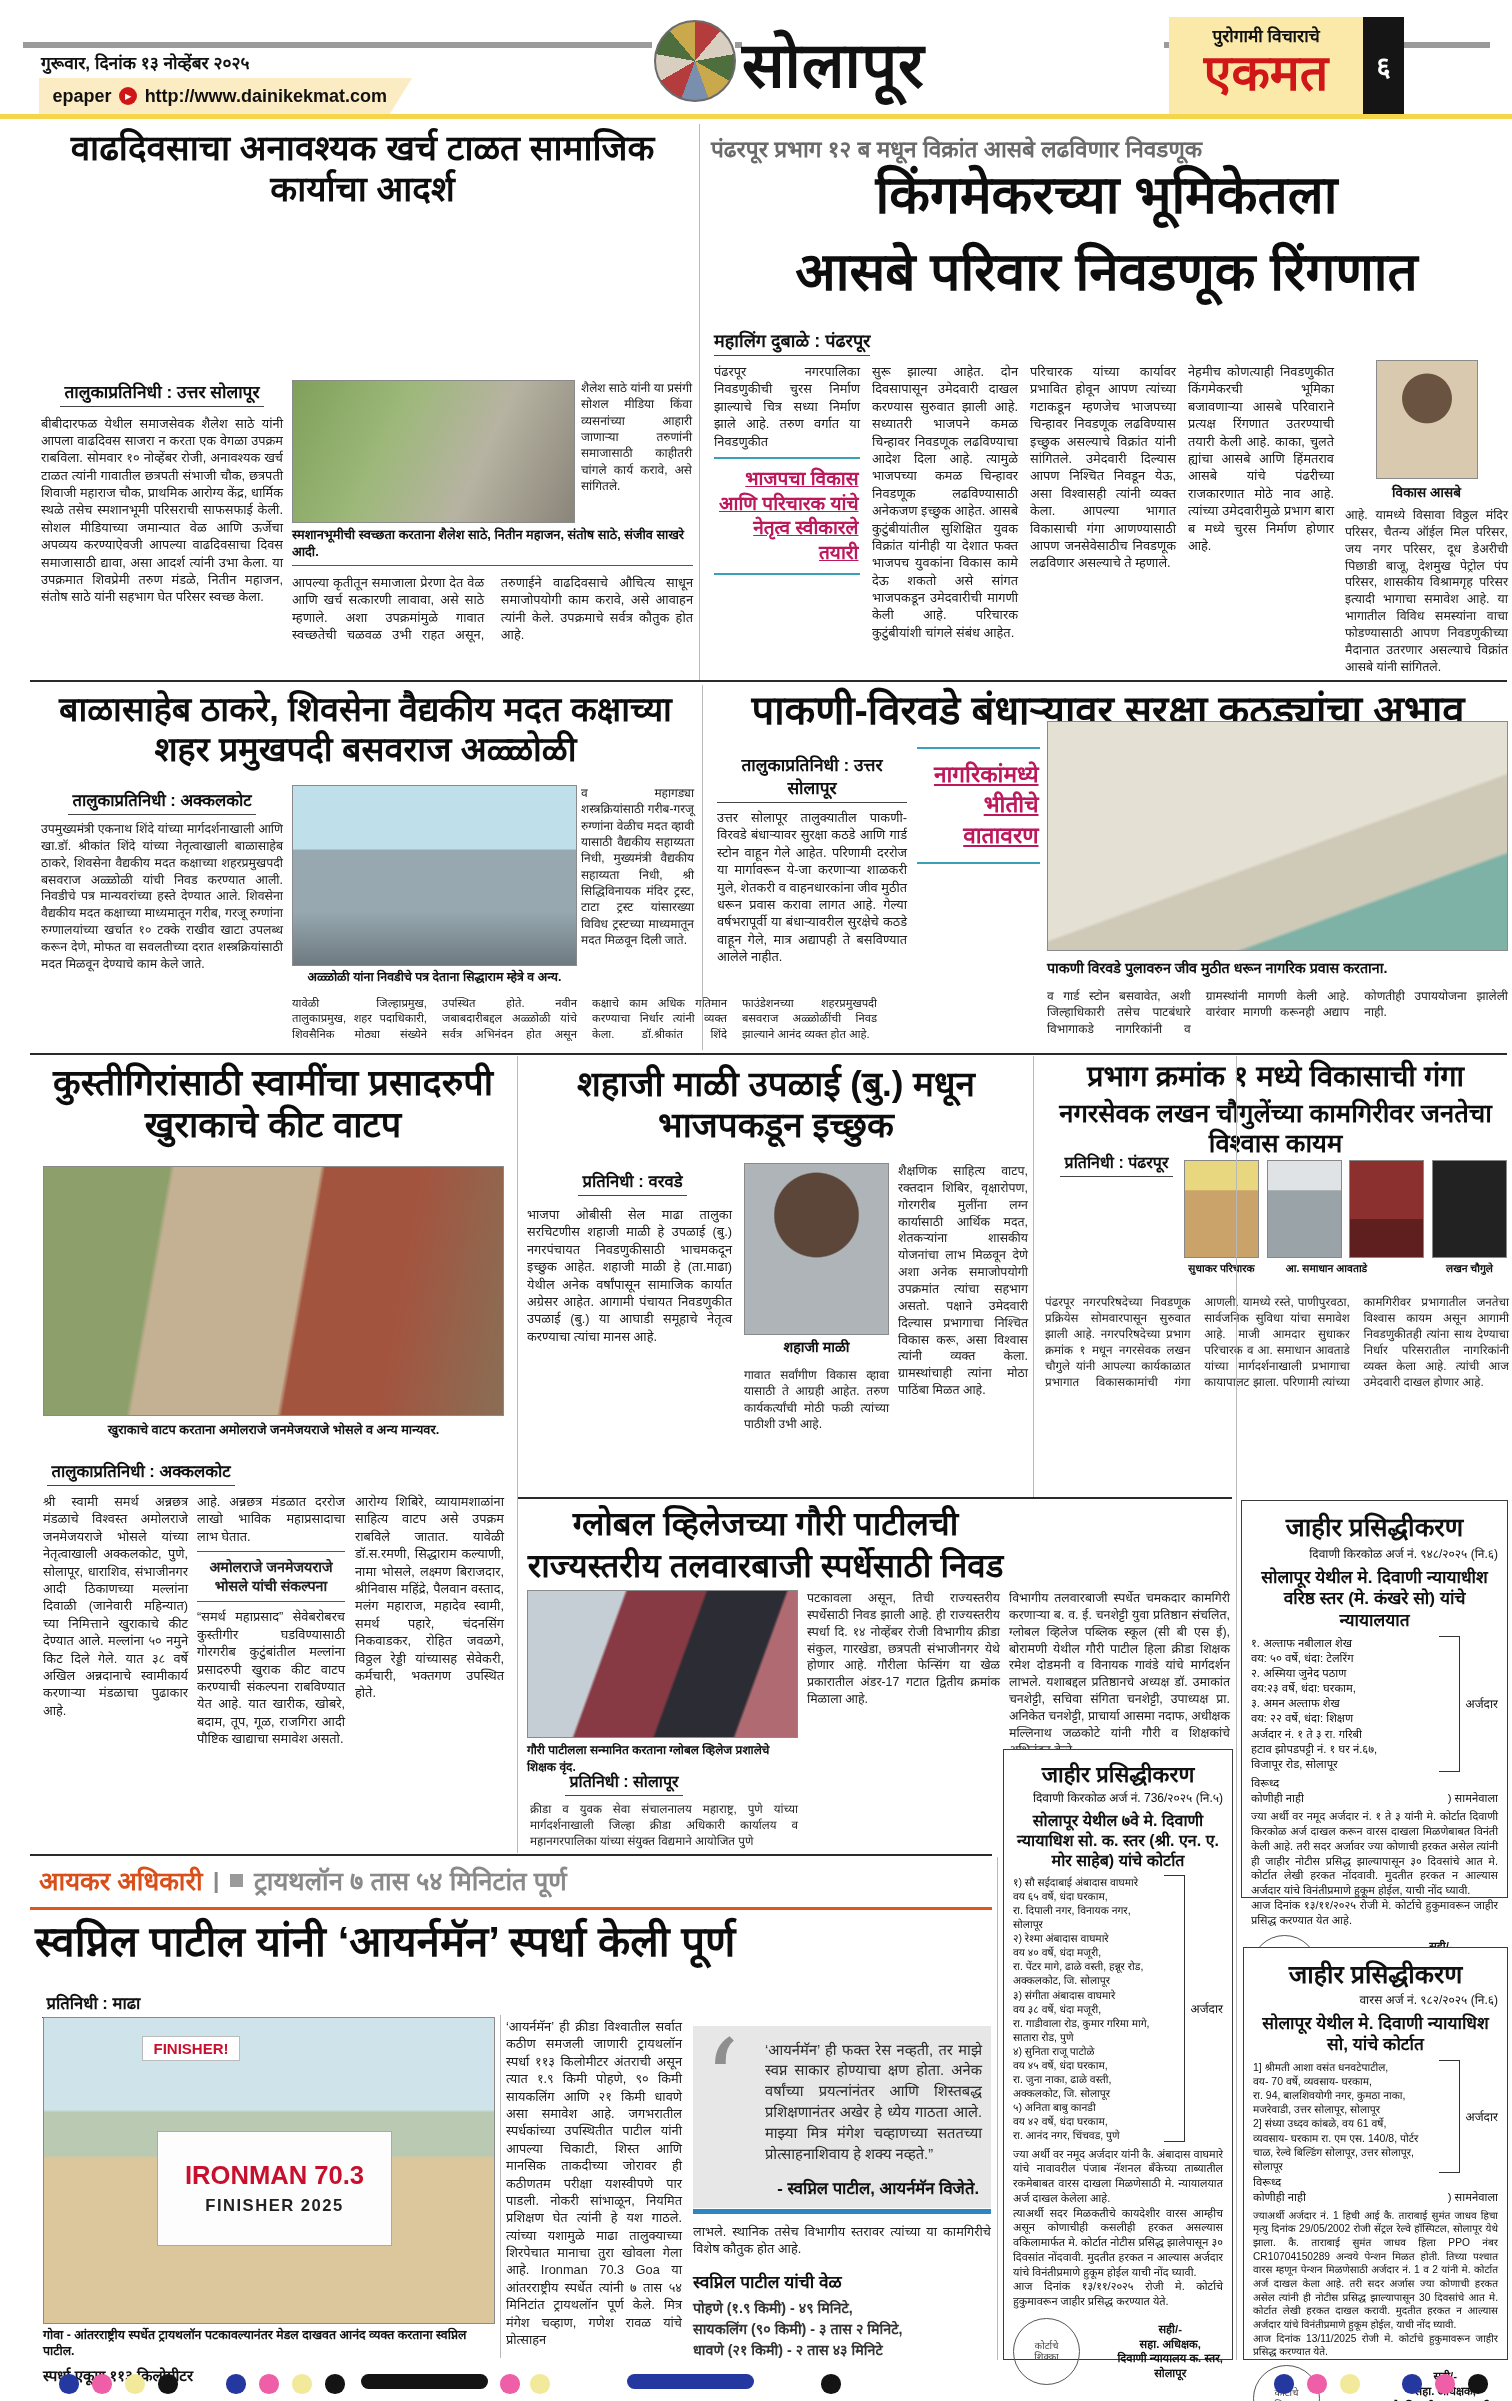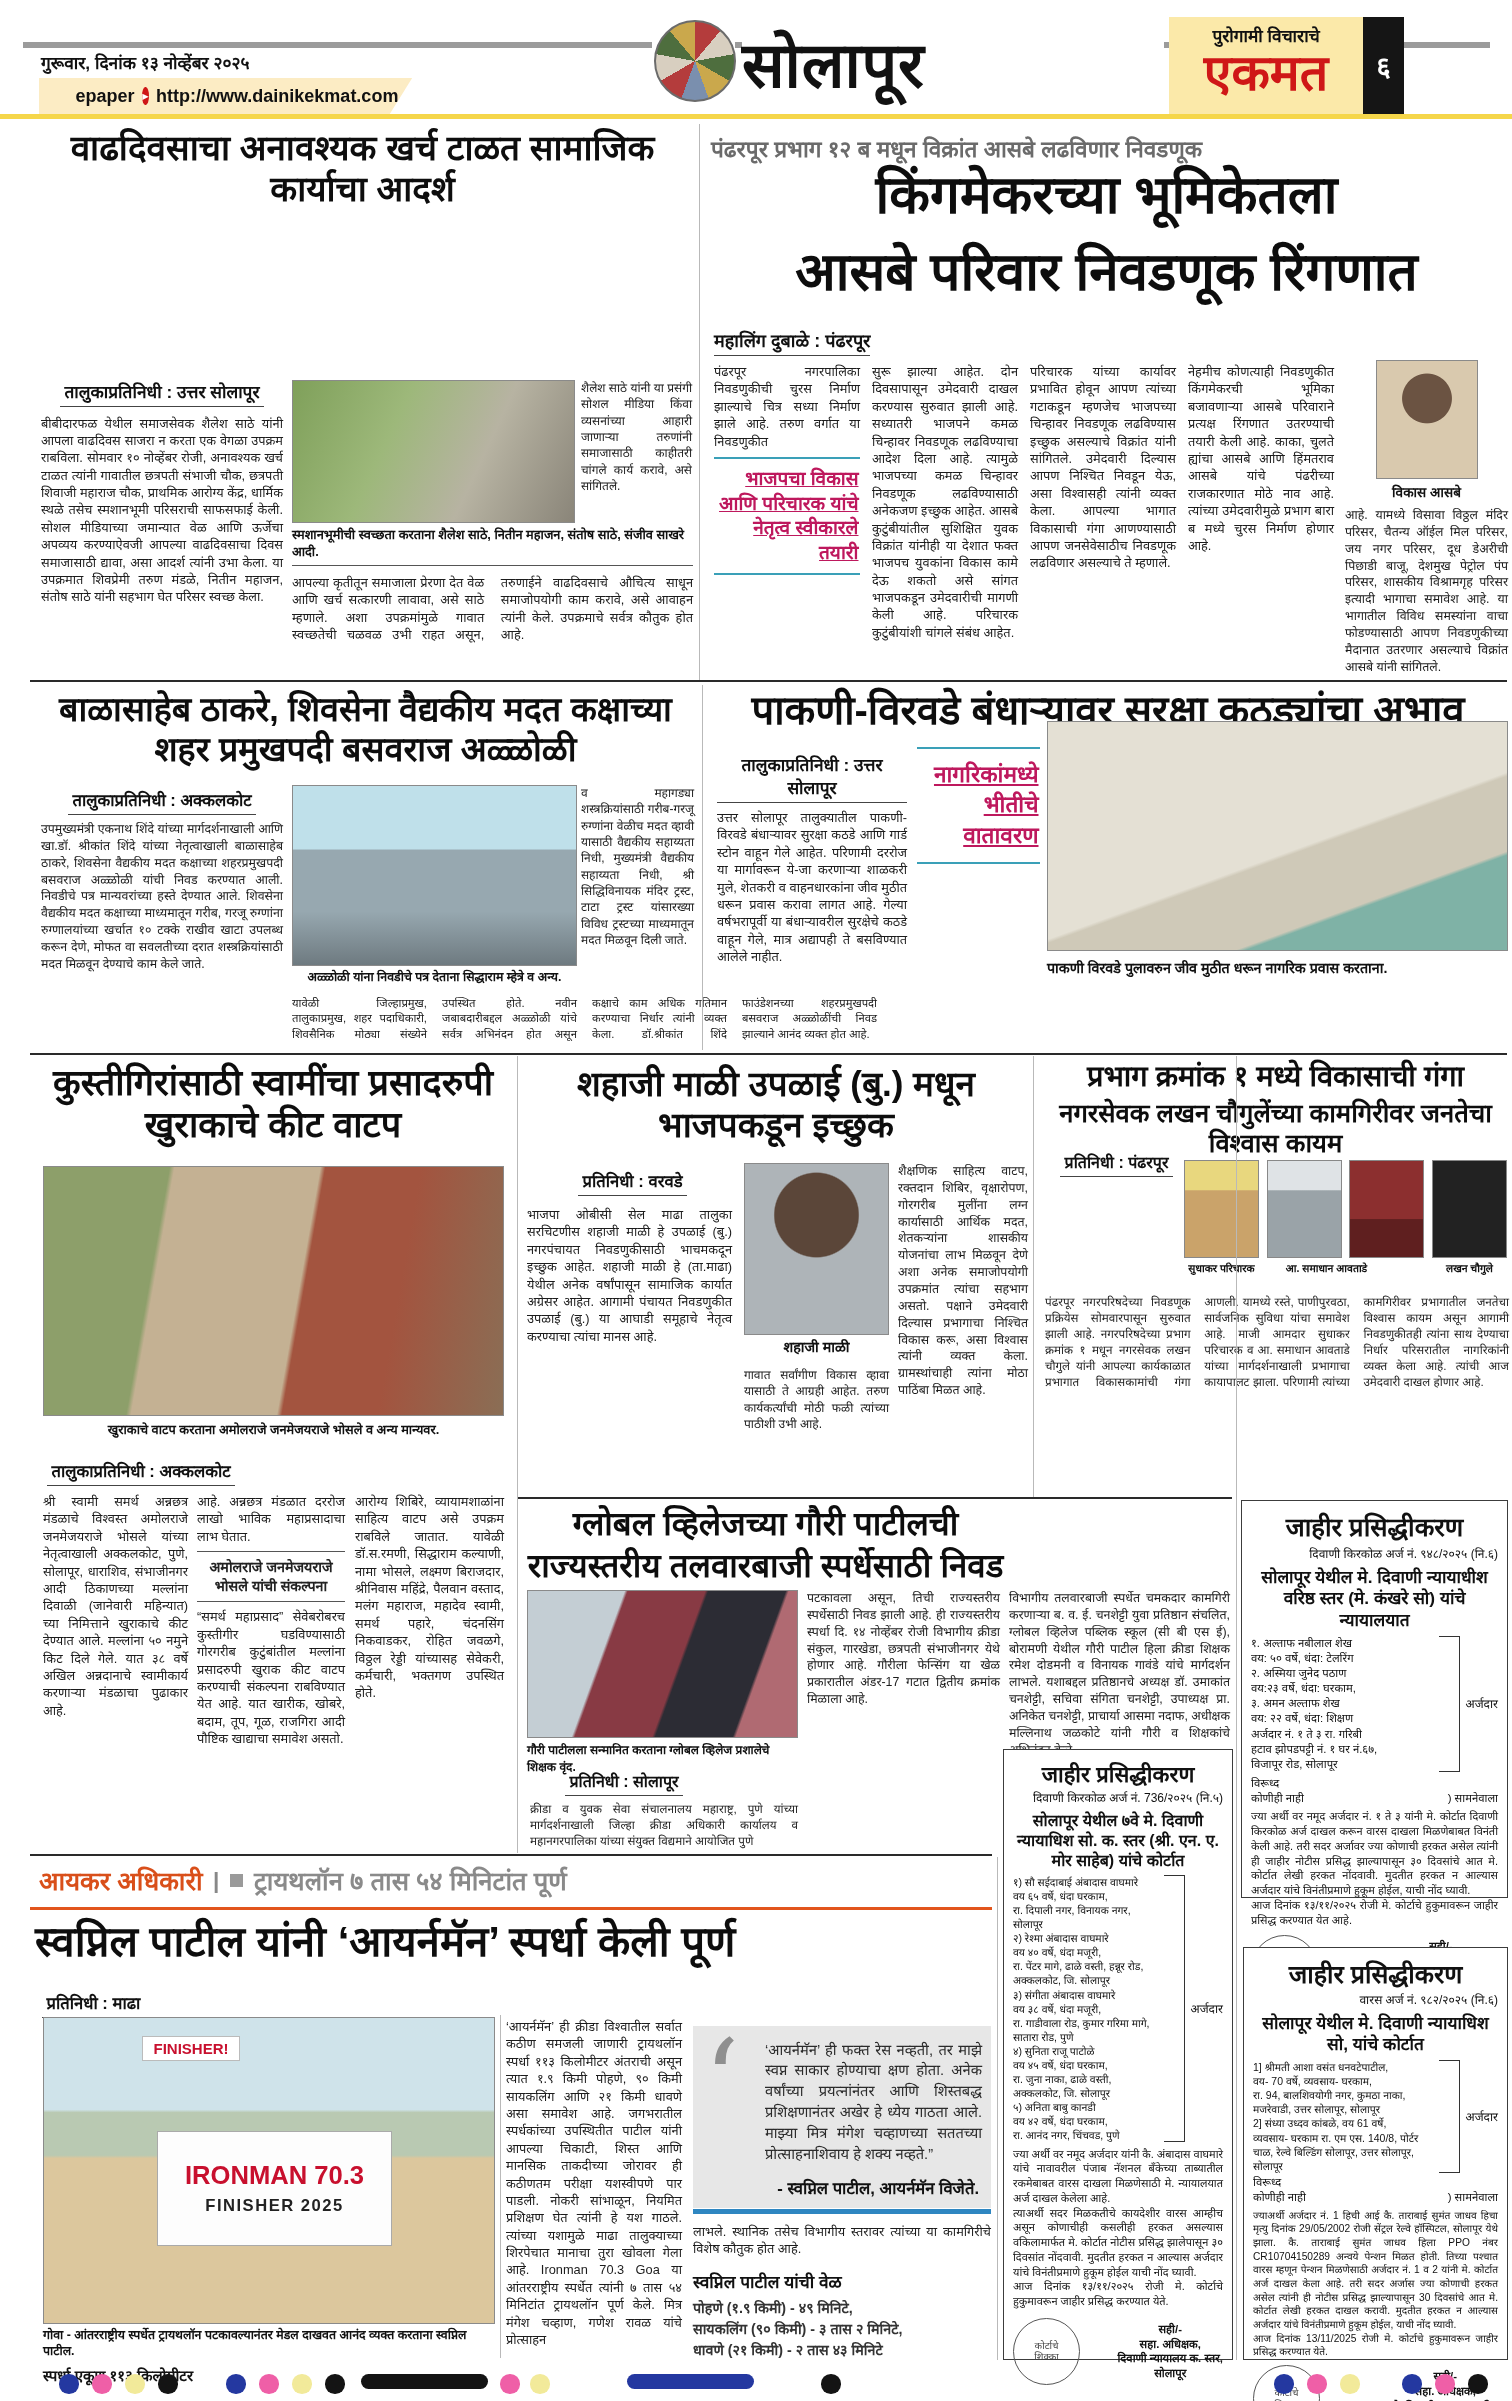--- a/index.html
+++ b/index.html
@@ -50,21 +50,21 @@
   .pre{white-space:pre-line;}
 </style>
 </head>
 <body>
 
 <div id="page">
 
   <div class="abs hr" style="left:22.6px;top:42px;width:1467px;height:6px;background:#9b9b9b;"></div>
   <div class="abs" style="left:41px;top:51px;font-size:17.3px;font-weight:bold;">गुरूवार, दिनांक १३ नोव्हेंबर २०२५</div>
   <div class="abs epill" style="left:39px;top:78px;width:340px;height:36px;">
-    <span style="font-weight:bold;font-size:18px;margin-left:23px;">epaper</span>
+    <span style="font-weight:bold;font-size:18px;">epaper</span>
     <span class="red-ic">▶</span>
     <span style="font-weight:bold;font-size:18px;">http://www.dainikekmat.com</span>
   </div>
   <div class="abs" style="left:652px;top:18px;width:83px;height:83px;background:#fff;">
     <div class="emblem" style="width:78px;height:78px;margin:2.3px;"></div>
   </div>
   <div class="abs" style="left:742px;top:19.6px;width:422px;background:#fff;font-size:63px;font-weight:bold;letter-spacing:0.8px;">सोलापूर</div>
   <div class="abs" style="left:1169px;top:16.6px;width:194px;height:98px;background:#fbe9a9;text-align:center;">
     <div style="font-size:17.3px;font-weight:bold;margin-top:7.5px;">पुरोगामी विचाराचे</div>
     <div style="font-size:50px;font-weight:bold;color:#cf1717;line-height:1.05;">एकमत</div>
@@ -116,20 +116,21 @@
   <div class="abs h" style="left:708px;top:687px;width:800px;font-size:40px;">पाकणी-विरवडे बंधाऱ्यावर सुरक्षा कठड्यांचा अभाव</div>
   <div class="abs" style="left:717px;top:753px;width:190px;">
     <div class="byline" style="font-size:17.3px;margin-bottom:6px;"><span class="u">तालुकाप्रतिनिधी : उत्तर सोलापूर</span></div>
     <div class="bcol">उत्तर सोलापूर तालुक्यातील पाकणी-विरवडे बंधाऱ्यावर सुरक्षा कठडे आणि गार्ड स्टोन वाहून गेले आहेत. परिणामी दररोज या मार्गावरून ये-जा करणाऱ्या शाळकरी मुले, शेतकरी व वाहनधारकांना जीव मुठीत धरून प्रवास करावा लागत आहे. गेल्या वर्षभरापूर्वी या बंधाऱ्यावरील सुरक्षेचे कठडे वाहून गेले, मात्र अद्यापही ते बसविण्यात आलेले नाहीत.</div>
   </div>
   <div class="abs pullq" style="left:917px;top:747px;width:120px;font-size:22.6px;line-height:1.35;padding:10.5px 1.5px;">नागरिकांमध्ये
 भीतीचे
 वातावरण</div>
   <div class="abs photo" style="left:1047px;top:721px;width:461px;height:230px;background:linear-gradient(160deg,#e4e0d4 0 55%,#cfc9b8 56% 75%,#7fb2a6 76% 100%);"></div>
   <div class="abs caption" style="left:1047px;top:958px;width:461px;font-size:14.3px;">पाकणी विरवडे पुलावरुन जीव मुठीत धरून नागरिक प्रवास करताना.</div>
+  <div class="abs bcol" style="left:1047px;top:988px;width:461px;height:60px;column-count:3;column-gap:15px;font-size:12px;">व गार्ड स्टोन बसवावेत, अशी जिल्हाधिकारी तसेच पाटबंधारे विभागाकडे नागरिकांनी व ग्रामस्थांनी मागणी केली आहे. वारंवार मागणी करूनही अद्याप कोणतीही उपाययोजना झालेली नाही.</div>
 
   <div class="abs hr" style="left:30px;top:1053px;width:1477px;height:1.5px;"></div>
 
   <div class="abs h" style="left:32px;top:1062px;width:482px;font-size:36px;">कुस्तीगिरांसाठी स्वामींचा प्रसादरुपी खुराकाचे कीट वाटप</div>
   <div class="abs photo" style="left:43px;top:1166px;width:461px;height:250px;background:linear-gradient(100deg,#8d9f6a 0 25%,#c4b193 26% 55%,#a3543f 56% 75%,#8a6e55 100%);"></div>
   <div class="abs caption" style="left:43px;top:1420px;width:461px;font-size:12.8px;text-align:center;">खुराकाचे वाटप करताना अमोलराजे जनमेजयराजे भोसले व अन्य मान्यवर.</div>
   <div class="abs byline" style="left:47px;top:1459px;width:226px;font-size:16.6px;text-align:left;"><span class="u">तालुकाप्रतिनिधी : अक्कलकोट</span></div>
   <div class="abs bcol" style="left:43px;top:1493px;width:145px;height:348px;">श्री स्वामी समर्थ अन्नछत्र मंडळाचे विश्वस्त अमोलराजे जनमेजयराजे भोसले यांच्या नेतृत्वाखाली अक्कलकोट, पुणे, सोलापूर, धाराशिव, संभाजीनगर आदी ठिकाणच्या मल्लांना दिवाळी (जानेवारी महिन्यात) च्या निमित्ताने खुराकाचे कीट देण्यात आले. मल्लांना ५० नमुने किट दिले गेले. यात ३८ वर्षे अखिल अन्नदानाचे स्वामीकार्य करणाऱ्या मंडळाचा पुढाकार आहे.</div>
   <div class="abs bcol" style="left:355px;top:1493px;width:149px;height:348px;">आरोग्य शिबिरे, व्यायामशाळांना साहित्य वाटप असे उपक्रम राबविले जातात. यावेळी डॉ.स.रमणी, सिद्धाराम कल्याणी, नामा भोसले, लक्ष्मण बिराजदार, श्रीनिवास महिंद्रे, पैलवान वस्ताद, मलंग महाराज, महादेव स्वामी, समर्थ पहारे, चंदनसिंग निकवाडकर, रोहित जवळगे, विठ्ठल रेड्डी यांच्यासह सेवेकरी, कर्मचारी, भक्तगण उपस्थित होते.</div>
   <div class="abs" style="left:197px;top:1493px;width:148px;">

